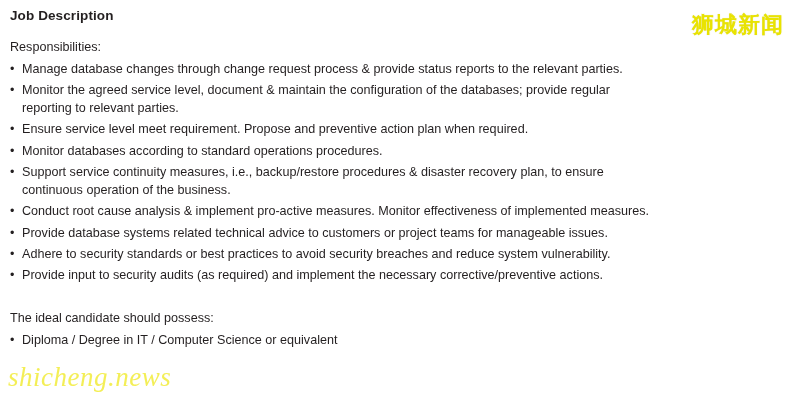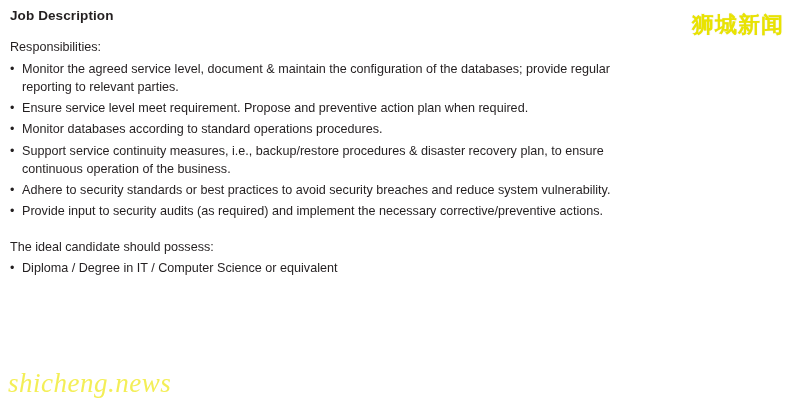--- a/index.html
+++ b/index.html
@@ -56,63 +56,66 @@
     top: 0;
     font-size: 12.6px;
     line-height: 1.45;
   }
   .spacer {
     height: 14px;
   }
   .section-label-2 {
     font-size: 12.6px;
     line-height: 1.45;
-    margin: 0 0 3px 0;
+    margin: 8px 0 3px 0;
   }
   
   .wm-cn {
     position: absolute;
     right: 16px;
     top: 10px;
     font-family: Liberation Mono, monospace;
     font-size: 22px;
     font-weight: bold;
     color: #e9e300;
     letter-spacing: 1px;
     text-shadow: 0 0 1px rgba(160,160,0,0.35);
     user-select: none;
   }
   .wm-en {
     position: absolute;
     left: 8px;
-    bottom: 6px;
+    bottom: 12px;
     font-family: "Liberation Serif", serif;
     font-style: italic;
     font-size: 27px;
     color: #f2ec3a;
     opacity: 0.85;
     letter-spacing: 0.5px;
     user-select: none;
     white-space: nowrap;
   }
 </style>
 </head>
 <body>
 
 <div class="page">
 
   <h1 class="doc-title">Job Description</h1>
 
   <p class="section-label">Responsibilities:</p>
 
   <ul class="bullets">
+    <li>Manage database changes through change request process &amp; provide status reports to the relevant parties.</li>
     <li>Monitor the agreed service level, document &amp; maintain the configuration of the databases; provide regular reporting to relevant parties.</li>
     <li>Ensure service level meet requirement.  Propose and preventive action plan when required.</li>
     <li>Monitor databases according to standard operations procedures.</li>
     <li>Support service continuity measures, i.e., backup/restore procedures &amp; disaster recovery plan, to ensure continuous operation of the business.</li>
+    <li>Conduct root cause analysis &amp; implement pro-active measures. Monitor effectiveness of implemented measures.</li>
+    <li>Provide database systems related technical advice to customers or project teams for manageable issues.</li>
     <li>Adhere to security standards or best practices to avoid security breaches and reduce system vulnerability.</li>
     <li>Provide input to security audits (as required) and implement the necessary corrective/preventive actions.</li>
   </ul>
 
   <div class="spacer"></div>
 
   <p class="section-label-2">The ideal candidate should possess:</p>
 
   <ul class="bullets">
     <li>Diploma / Degree in IT / Computer Science or equivalent</li>

